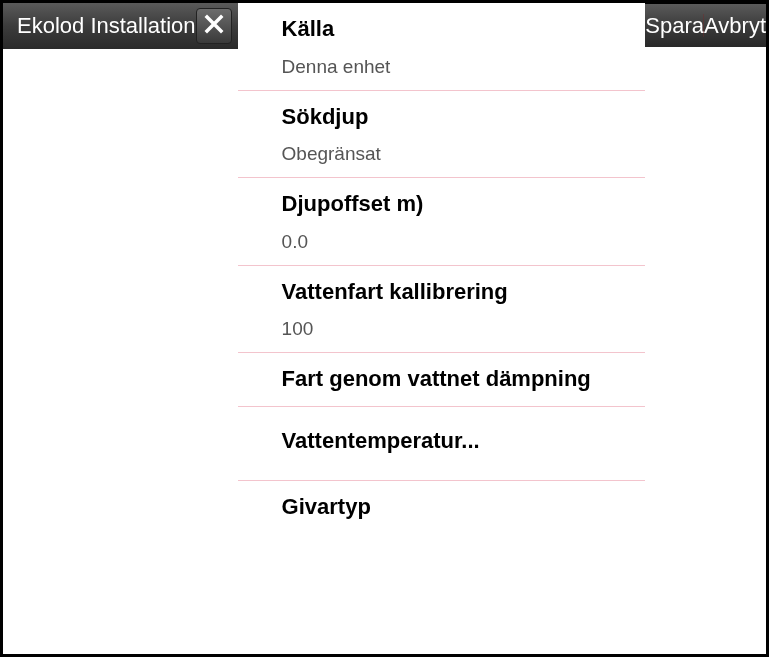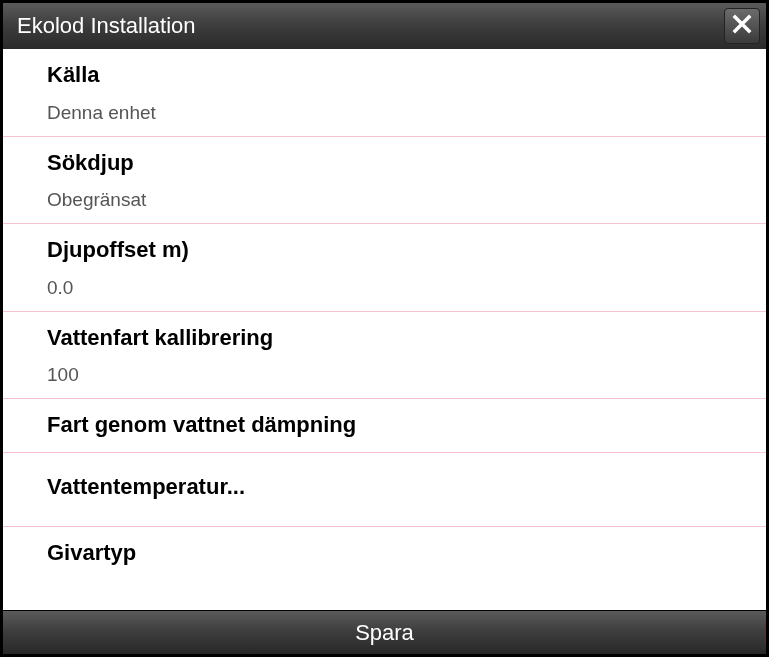--- a/index.html
+++ b/index.html
@@ -13,21 +13,21 @@
       width: 769px;
       height: 657px;
       overflow: hidden;
     }
     .window {
       width: 100%;
       height: 100%;
       border: 3px solid #000;
       background: #fff;
       display: flex;
-      flex-direction: column;
+      flex-direction: row;
     }
     .titlebar {
       height: 46px;
       background: linear-gradient(to bottom, #5a5a5a 0%, #3c3c3c 50%, #2a2a2a 100%);
       display: flex;
       align-items: center;
       justify-content: space-between;
       padding: 0 6px 0 14px;
       flex-shrink: 0;
     }
@@ -155,14 +155,17 @@
     <div class="list-item" style="border-bottom:none;">
       <div class="item-label">Givartyp</div>
     </div>
 
   </div>
 
   <div class="footer">
     <div class="footer-btn">
       <span>Spara</span>
     </div>
+    <div class="footer-btn">
+      <span>Avbryt</span>
+    </div>
   </div>
 </div>
 
 </body></html>

